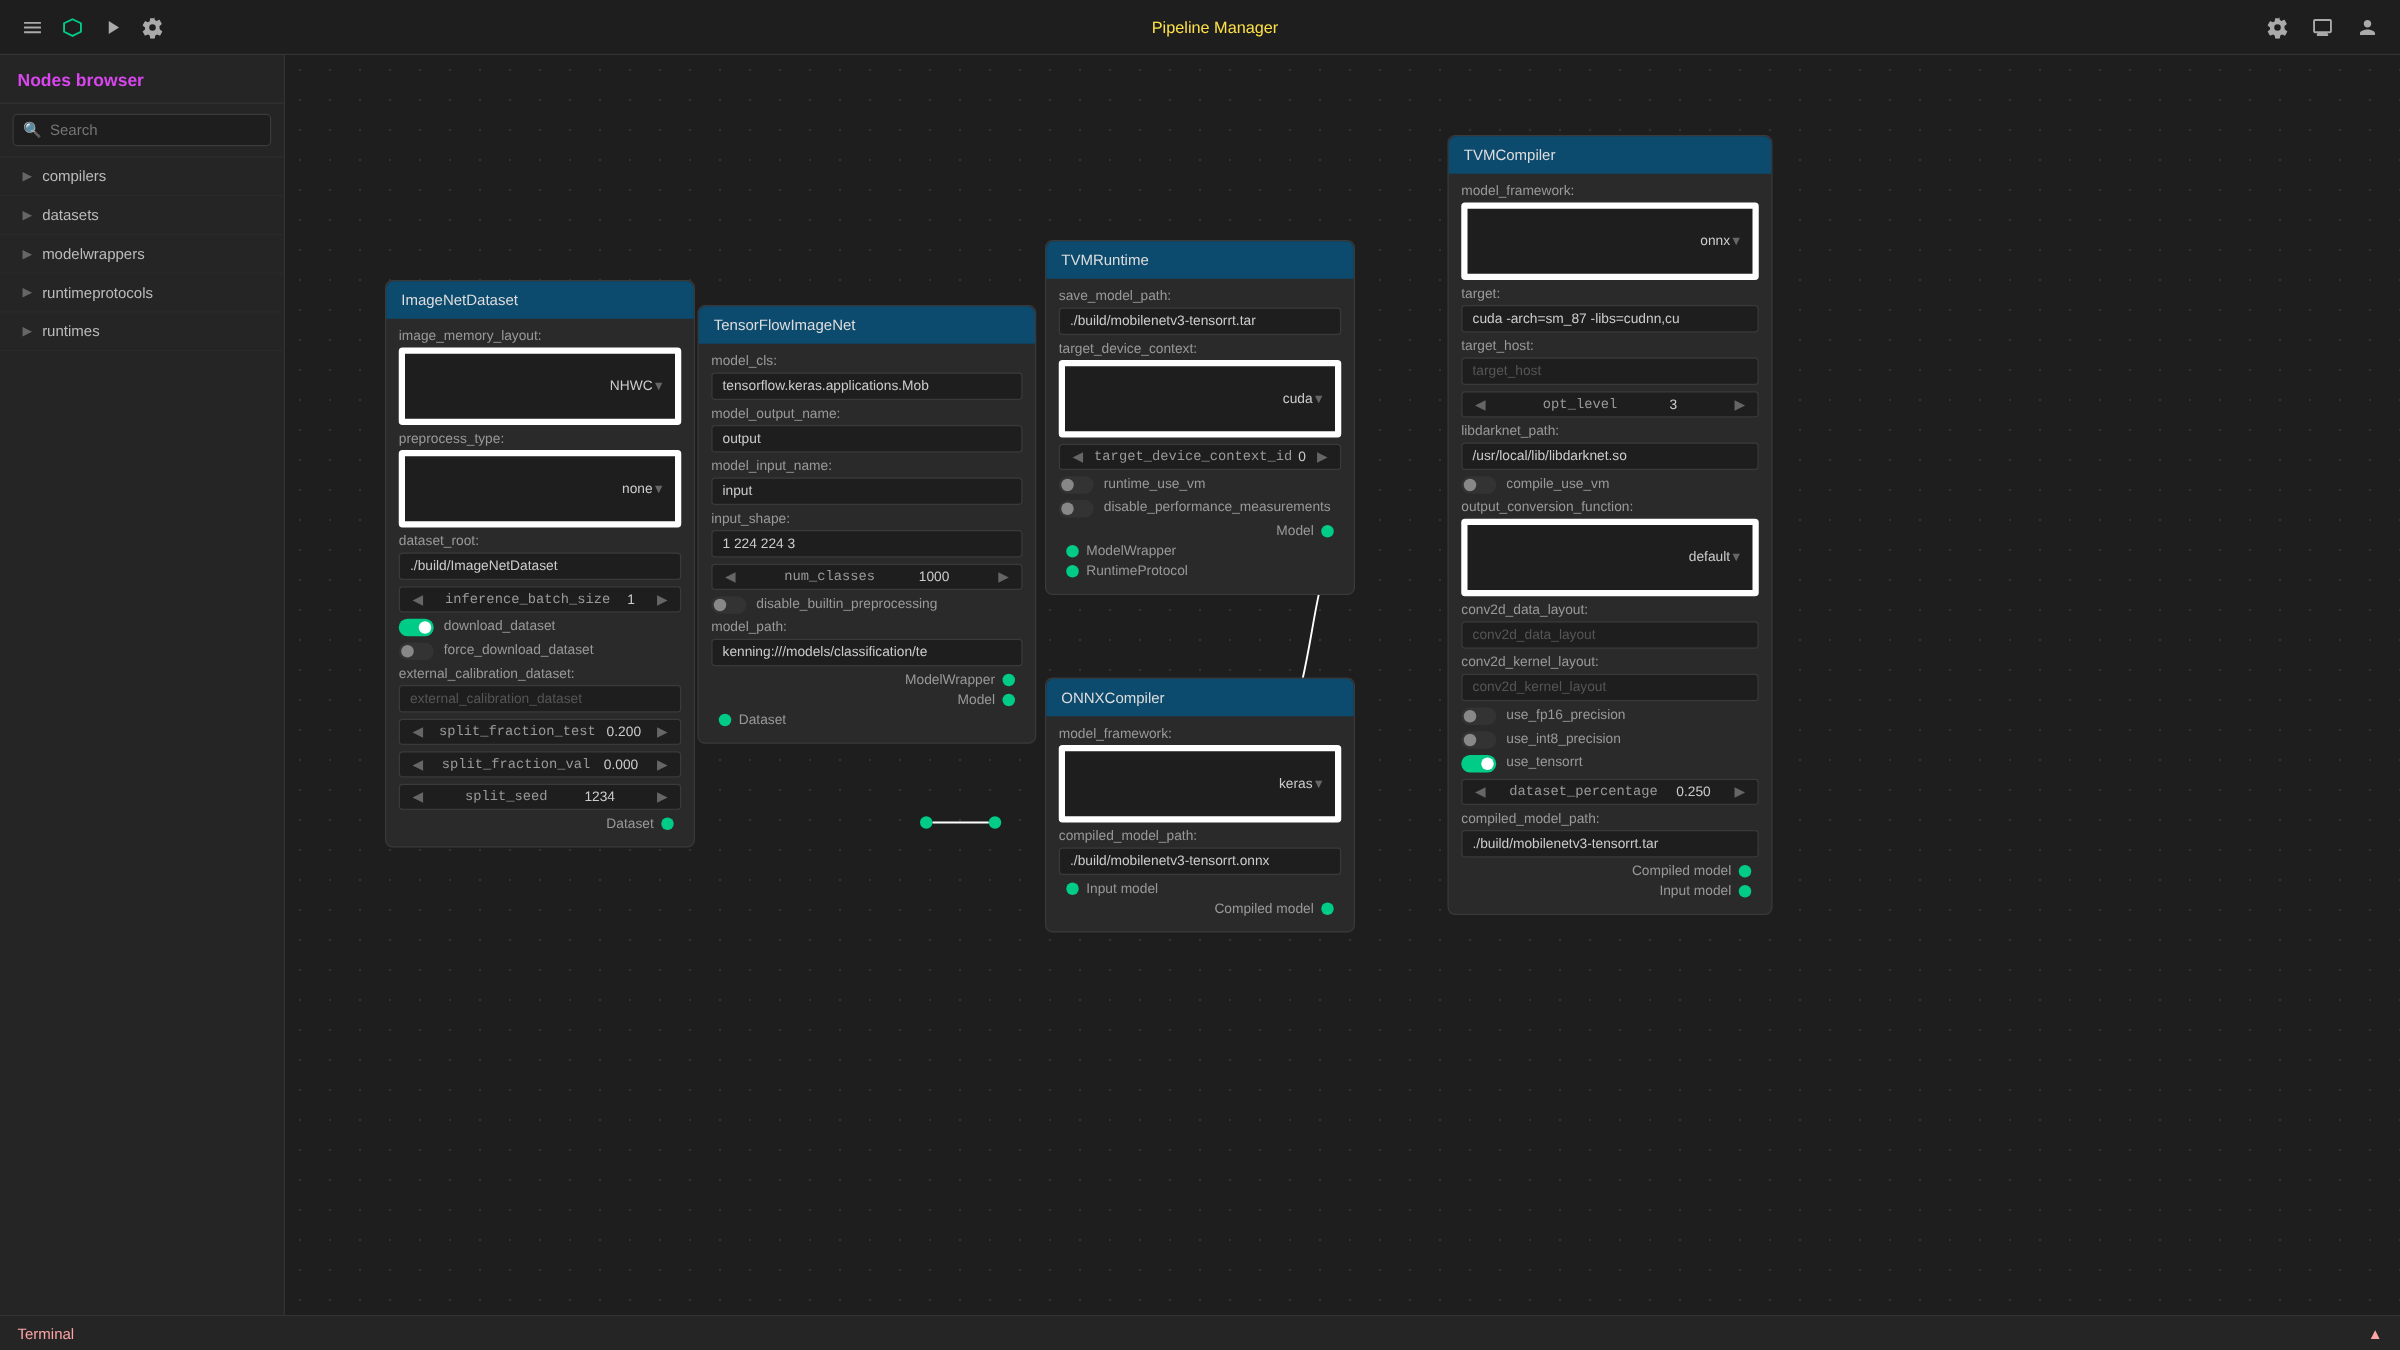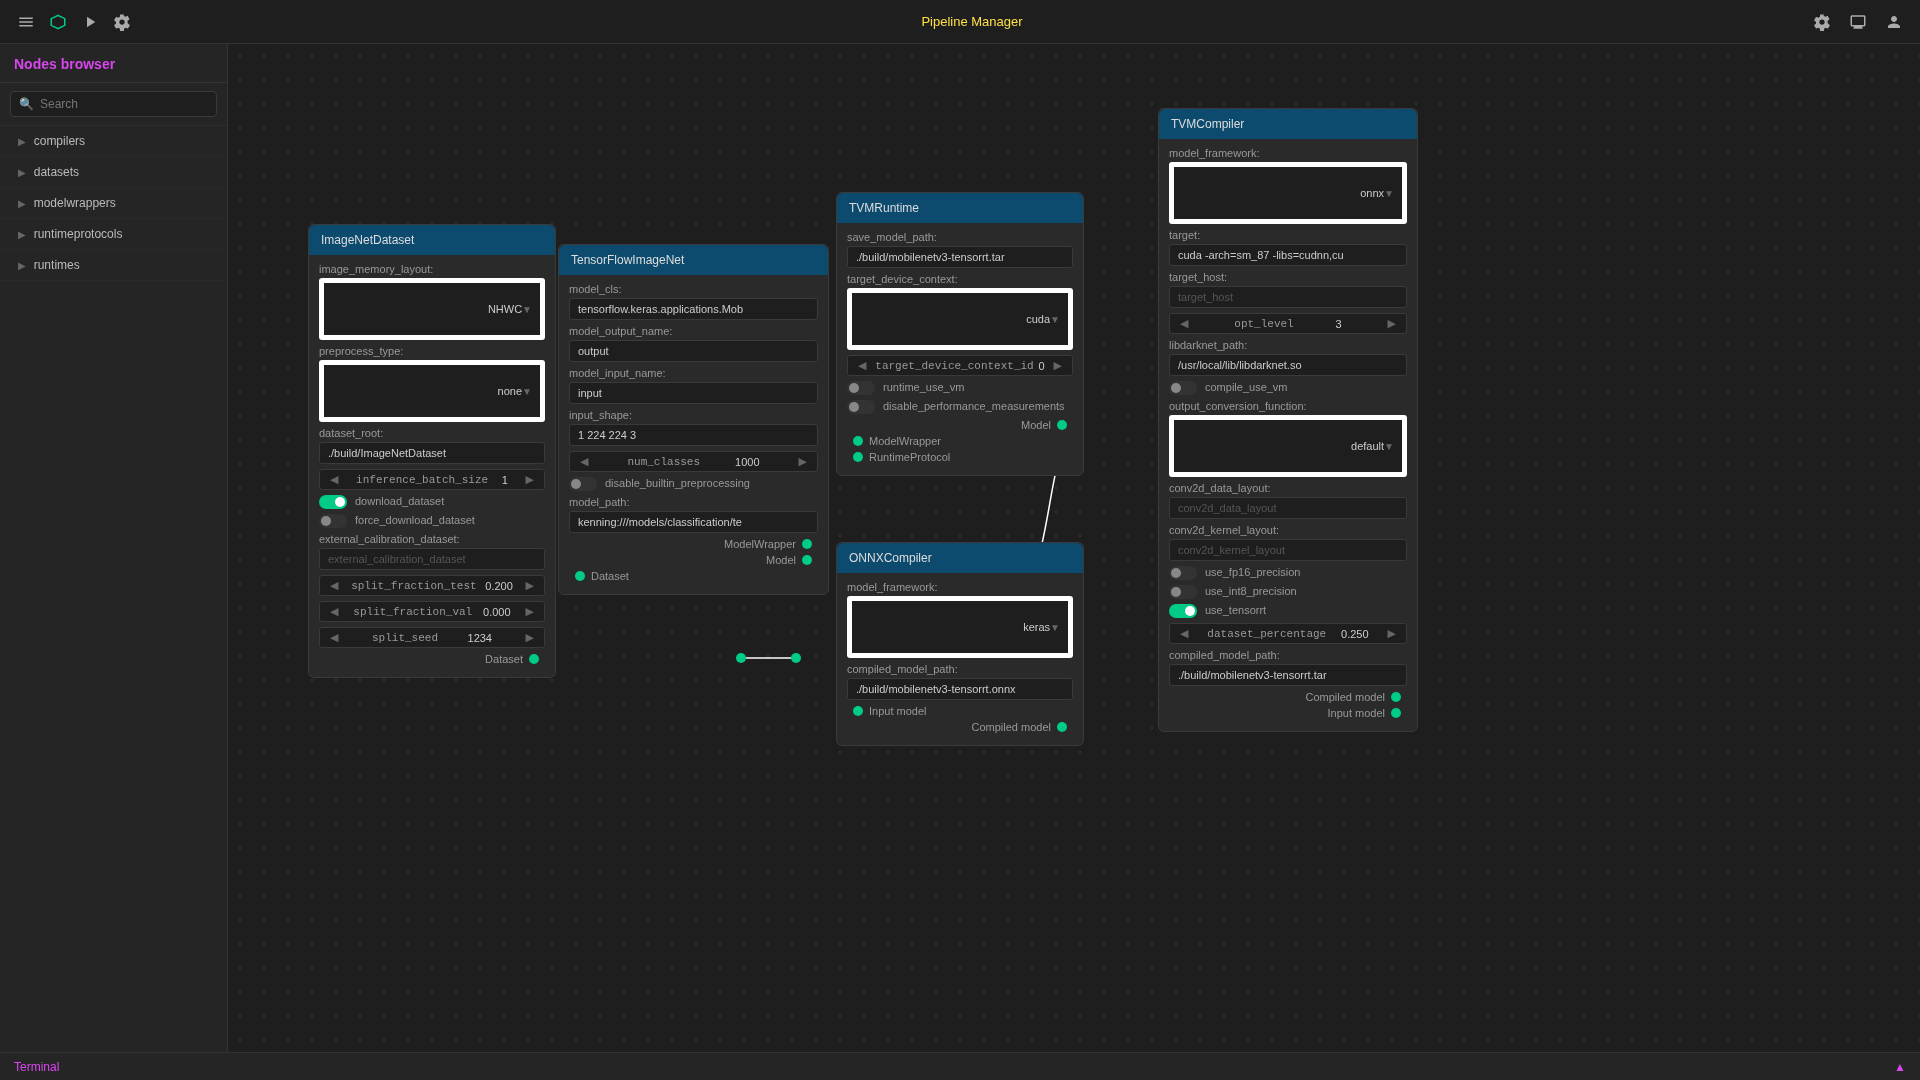--- a/index.html
+++ b/index.html
@@ -128,21 +128,21 @@
     #node-onnx-compiler { top: 498px; left: 608px; width: 248px; }
 
     
     #connections { position: absolute; top: 0; left: 0; width: 100%; height: 100%; pointer-events: none; }
 
     
     #terminal-bar {
       position: fixed; bottom: 0; left: 0; right: 0; height: 28px;
       background: #252525; border-top: 1px solid #333;
       display: flex; align-items: center; padding: 0 14px;
-      color: #d946ef; font-size: 12px;
+      color: #fca5a5; font-size: 12px;
     }
 
     .chevron-down { font-size: 10px; color: #666; }
   </style>
 </head>
 <body>
 
 <div id="topbar">
   <div id="topbar-left">
     <div class="top-icon">

